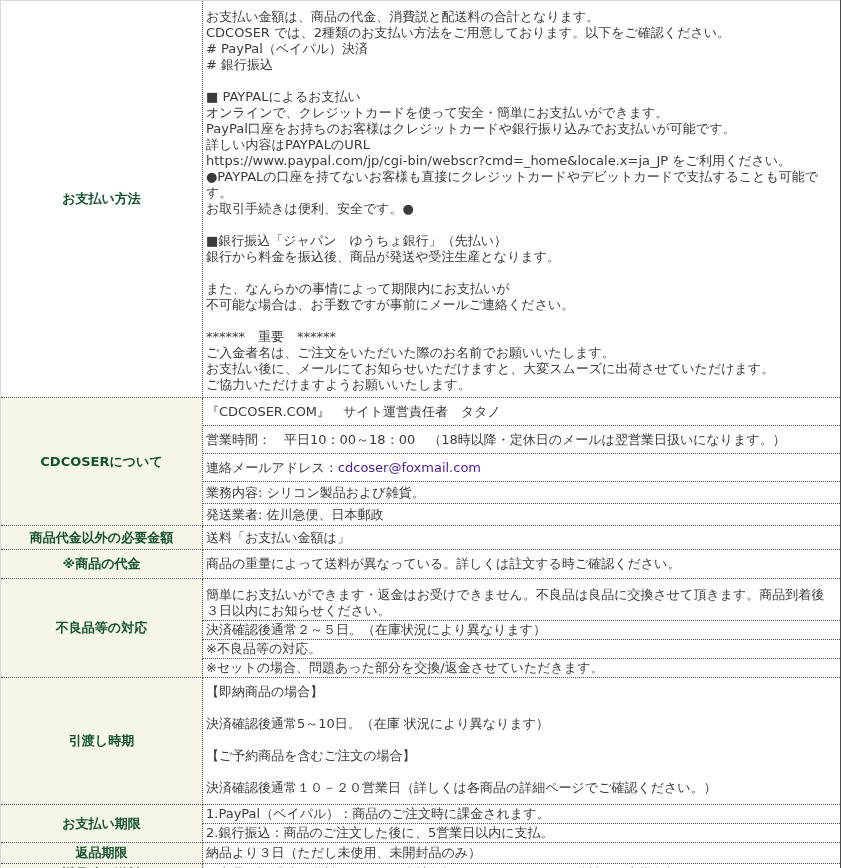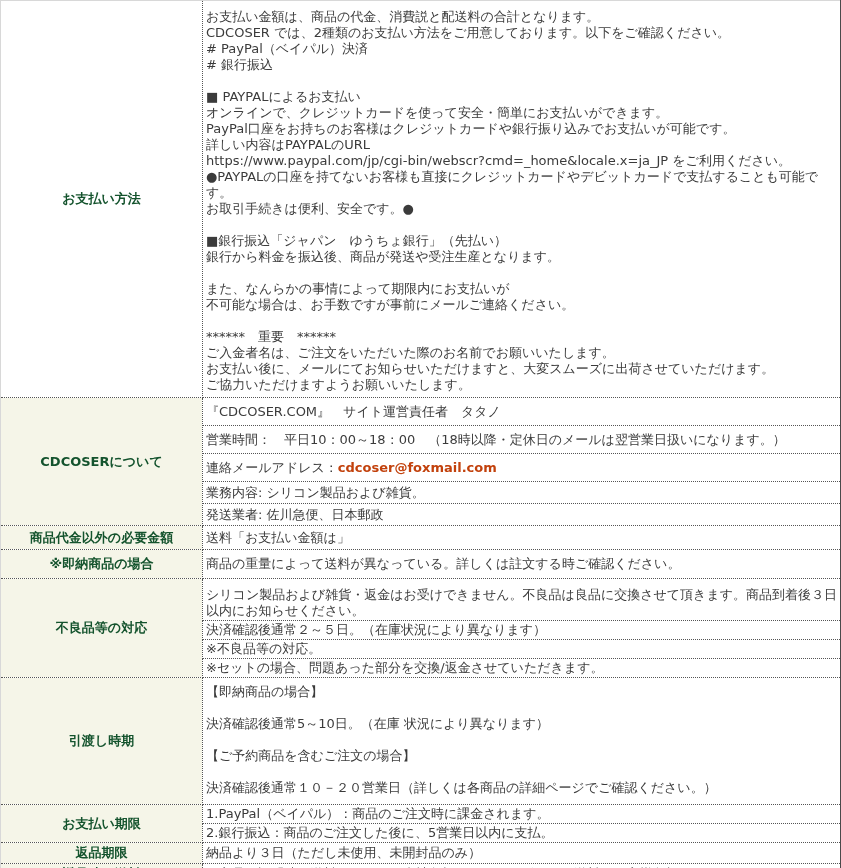--- a/index.html
+++ b/index.html
@@ -46,22 +46,22 @@
   }
   td.cell.top {
     vertical-align: top;
     padding-top: 8px;
   }
   .pre {
     white-space: pre-wrap;
     word-break: break-all;
   }
   .email {
-    font-weight: bold;
-    color: #c2410c;
+    font-weight: normal;
+    color: #4c1d95;
   }
 </style>
 </head>
 <body>
 
 <table class="shop-info">
   <colgroup>
     <col style="width:202px">
     <col>
   </colgroup>
@@ -112,27 +112,27 @@
     <tr style="height:22px;margin-left:14px;">
       <td class="cell">発送業者: 佐川急便、日本郵政</td>
     </tr>
 
     <tr style="height:24px;">
       <th class="hdr">商品代金以外の必要金額</th>
       <td class="cell">送料「お支払い金額は」</td>
     </tr>
 
     <tr style="height:29px;">
-      <th class="hdr">※即納商品の場合</th>
+      <th class="hdr">※商品の代金</th>
       <td class="cell">商品の重量によって送料が異なっている。詳しくは註文する時ご確認ください。</td>
     </tr>
 
     <tr style="height:35px;">
       <th class="hdr" rowspan="4">不良品等の対応</th>
-      <td class="cell top">シリコン製品および雑貨・返金はお受けできません。不良品は良品に交換させて頂きます。商品到着後３日以内にお知らせください。</td>
+      <td class="cell top">簡単にお支払いができます・返金はお受けできません。不良品は良品に交換させて頂きます。商品到着後３日以内にお知らせください。</td>
     </tr>
     <tr style="height:17px;">
       <td class="cell">決済確認後通常２～５日。（在庫状況により異なります）</td>
     </tr>
     <tr style="height:15px;">
       <td class="cell">※不良品等の対応。</td>
     </tr>
     <tr style="height:16px;">
       <td class="cell">※セットの場合、問題あった部分を交換/返金させていただきます。</td>
     </tr>

